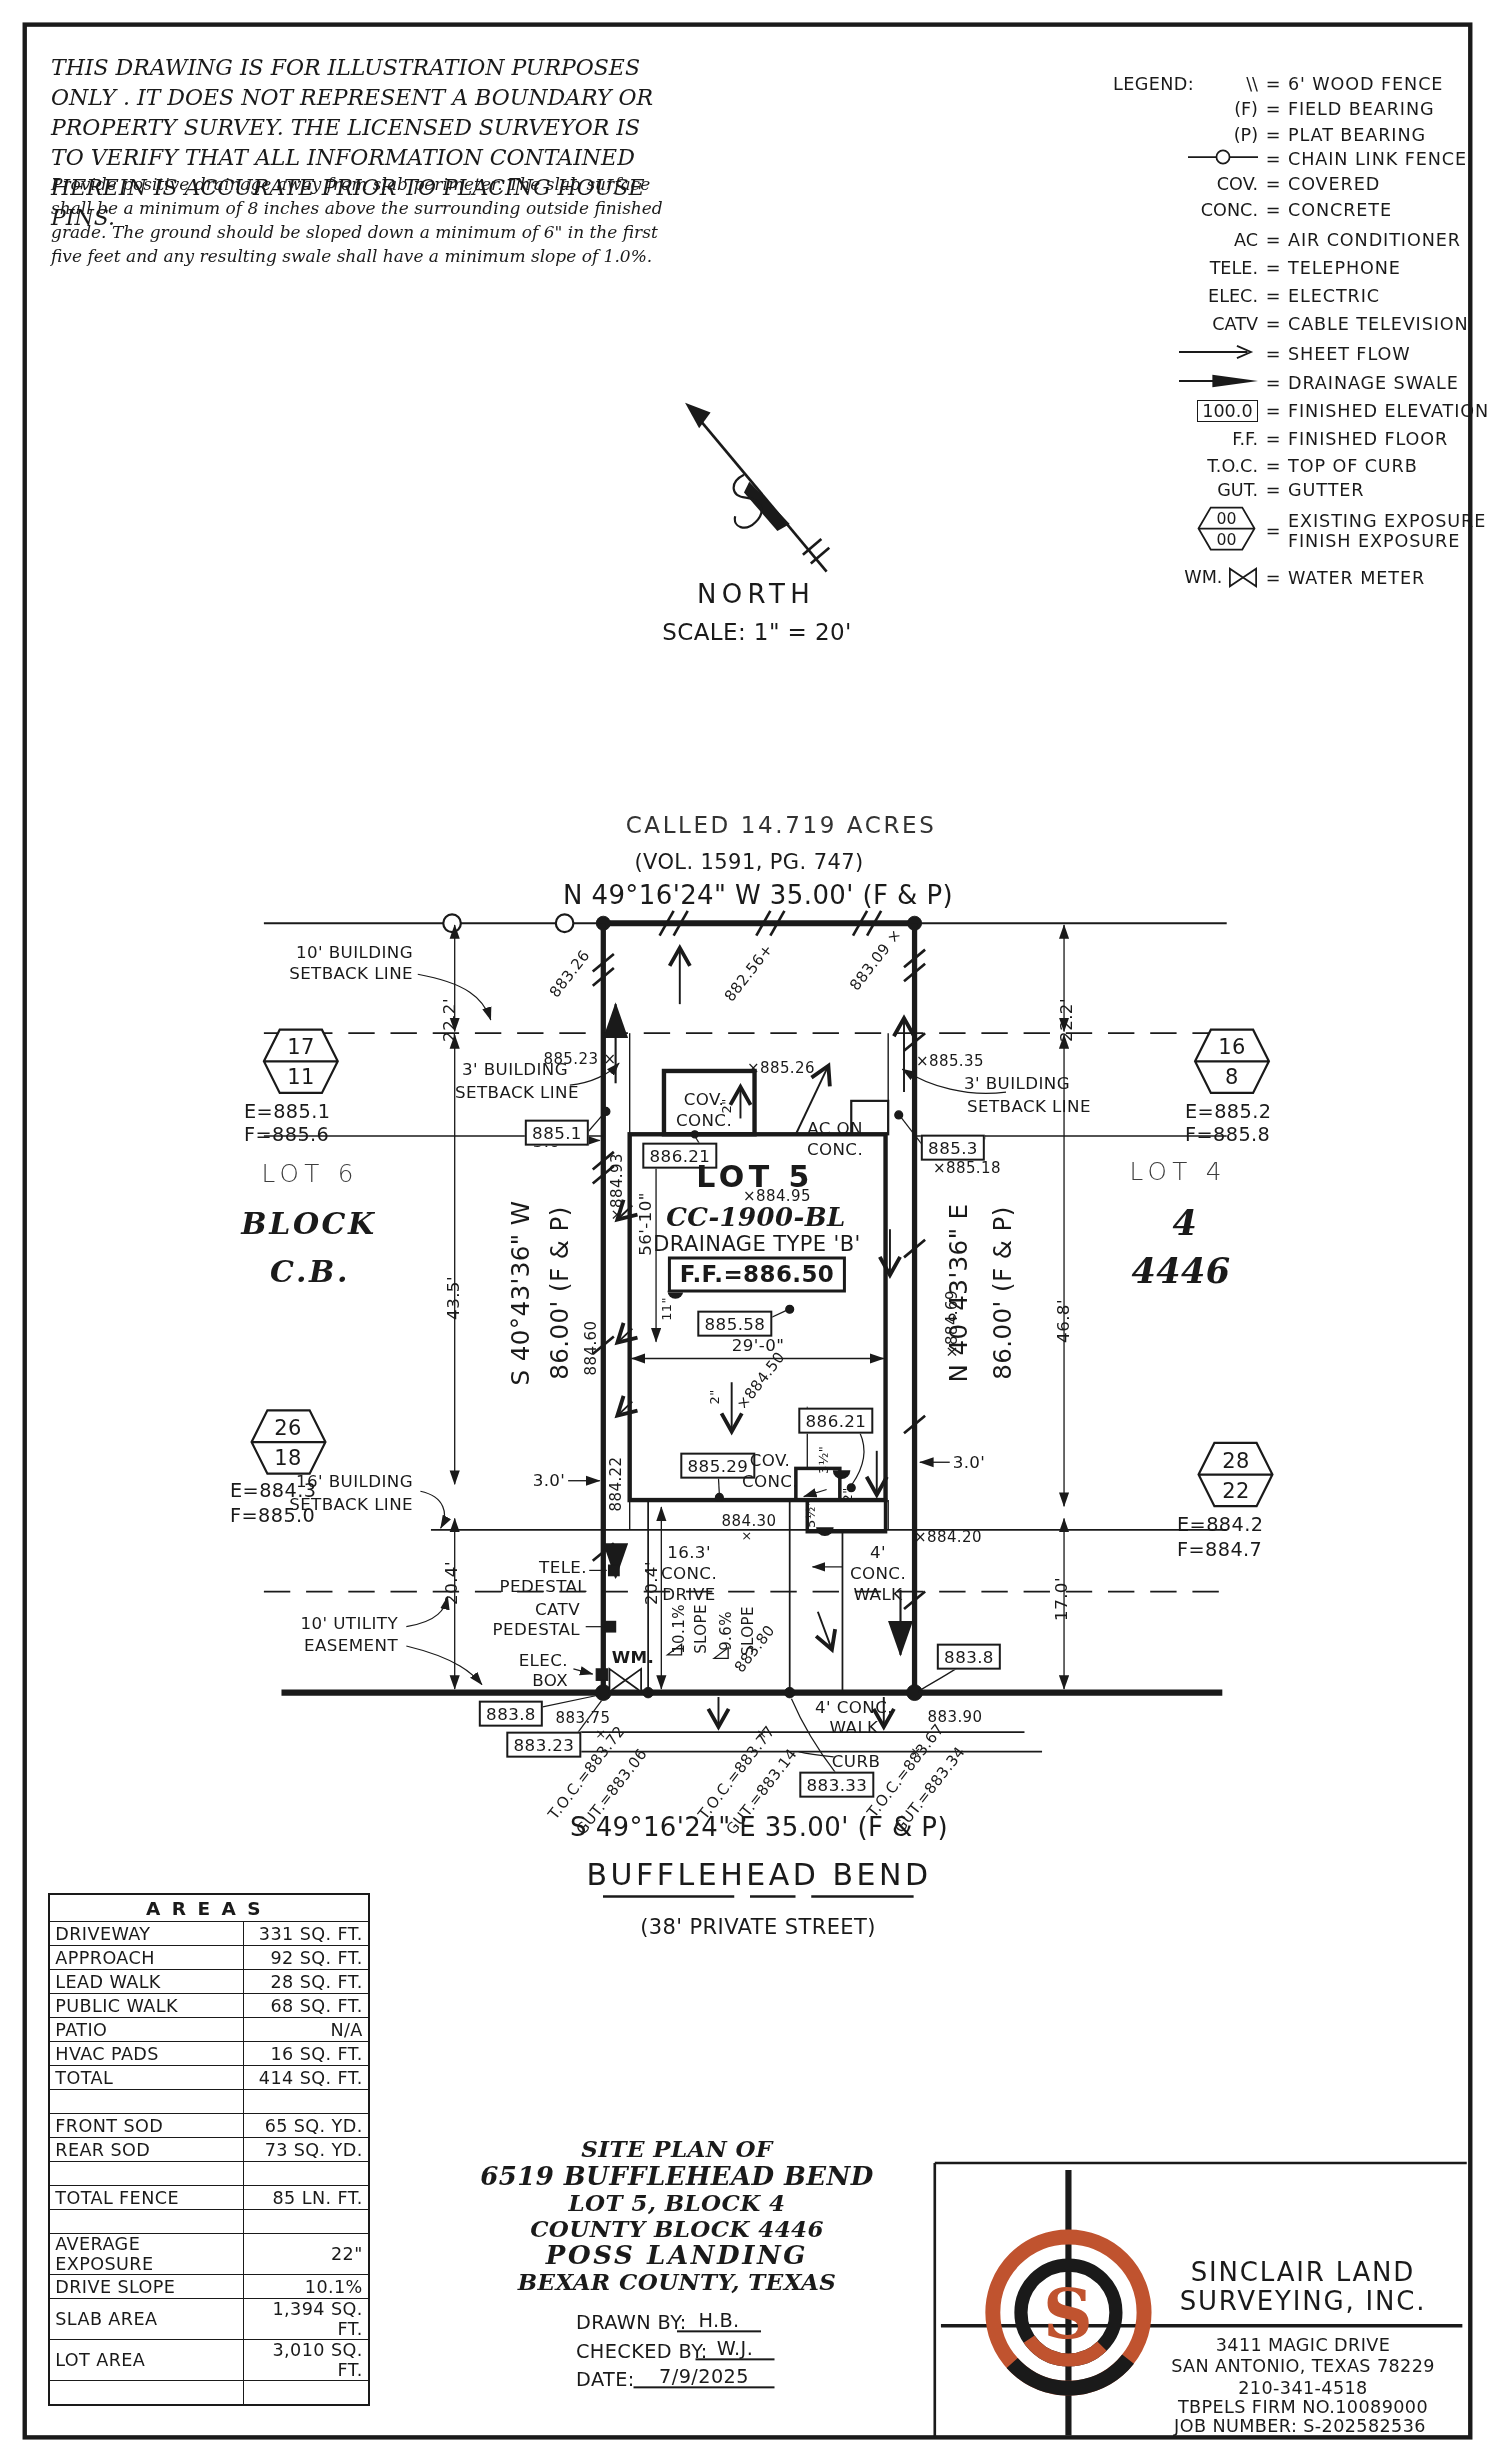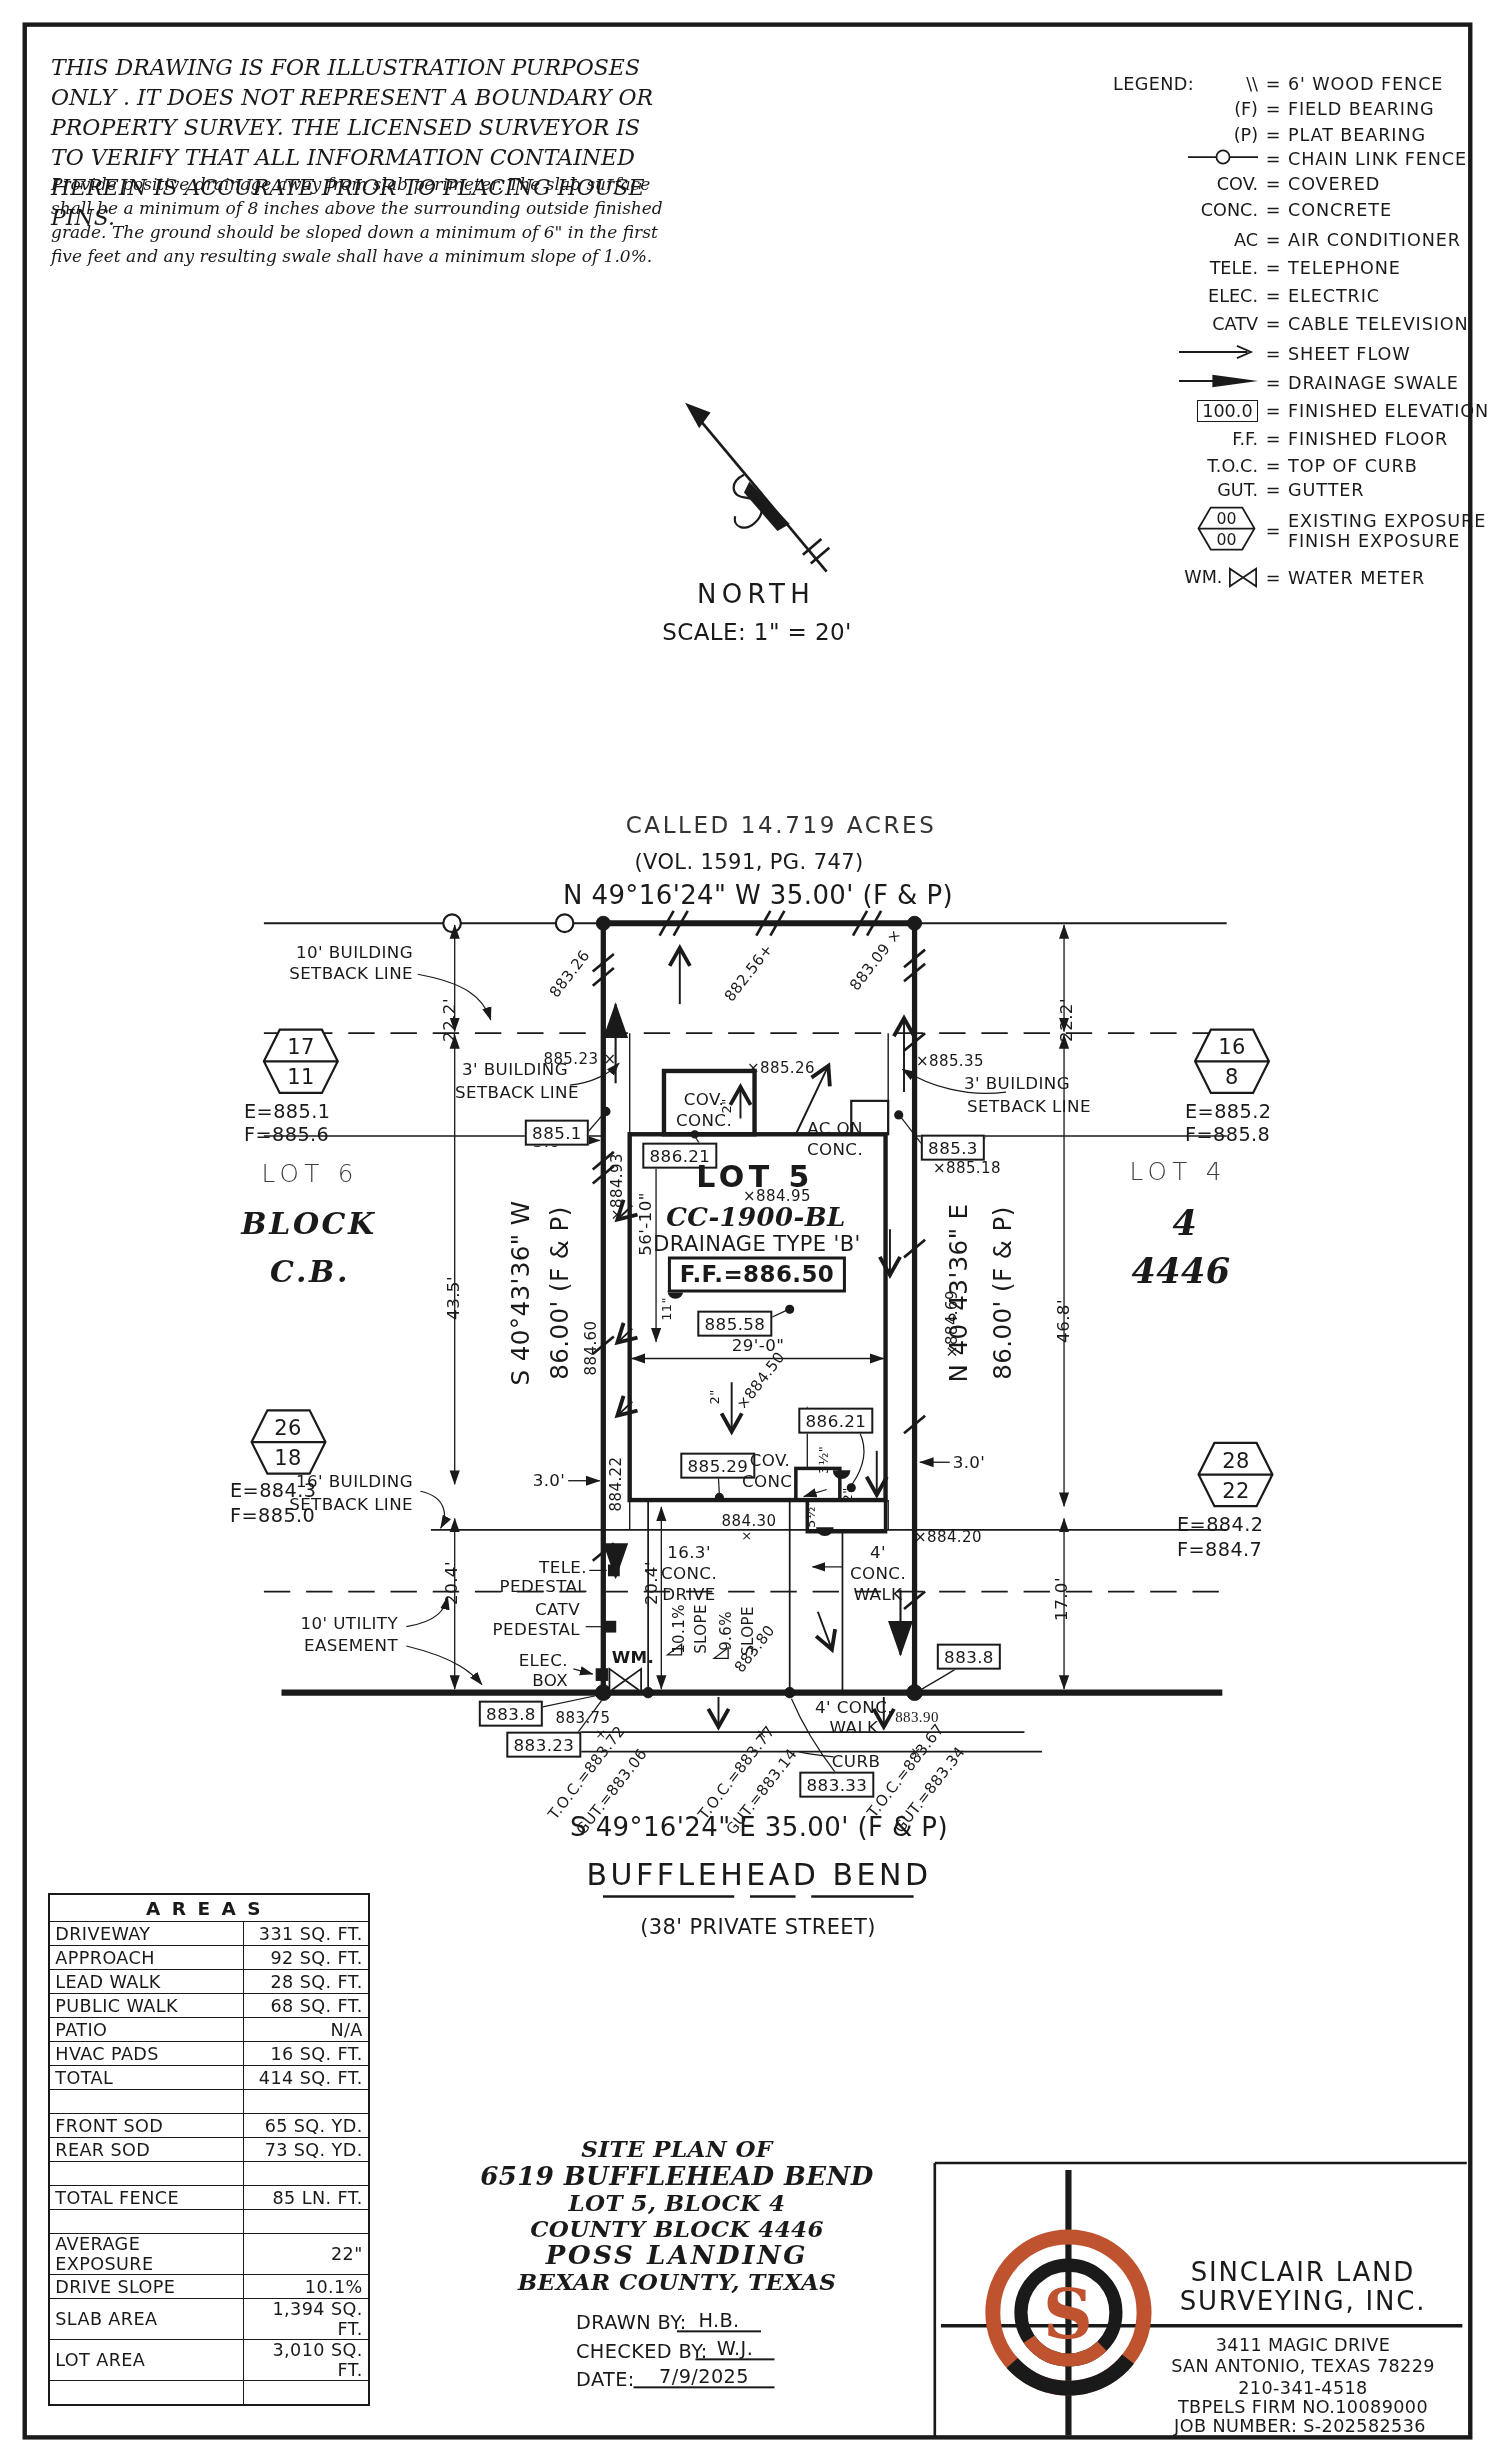--- a/index.html
+++ b/index.html
@@ -438,21 +438,21 @@
 <div class="t s17 vr" style="left:617px;top:1187px;">×884.93</div>
 <div class="t s17 vr" style="left:591px;top:1348px;">884.60</div>
 <div class="t s17 vr" style="left:616px;top:1484px;">884.22</div>
 <div class="t s17 vr" style="left:952px;top:1324px;">×884.69</div>
 <div class="t s17 d52" style="left:761px;top:1381px;">×884.50</div>
 <div class="t s17 c" style="left:749px;top:1521px;">884.30</div>
 <div class="t s15 c" style="left:747px;top:1535px;">×</div>
 <div class="t s17 c" style="left:948px;top:1537px;">×884.20</div>
 <div class="t s17 d52" style="left:755px;top:1649px;">883.80</div>
 <div class="t s17 c" style="left:583px;top:1718px;">883.75</div>
-<div class="t s17 c" style="left:917px;top:1717px;font-family:Liberation Serif, serif;">883.90</div>
+<div class="t s17 c" style="left:955px;top:1717px;">883.90</div>
 <div class="t s17 d52" style="left:587px;top:1773px;">T.O.C.=883.72</div>
 <div class="t s17 d52" style="left:612px;top:1792px;">GUT.=883.06</div>
 <div class="t s17 d52" style="left:737px;top:1773px;">T.O.C.=883.77</div>
 <div class="t s17 d52" style="left:762px;top:1792px;">GUT.=883.14</div>
 <div class="t s17 d52" style="left:906px;top:1771px;">T.O.C.=883.67</div>
 <div class="t s17 d52" style="left:930px;top:1790px;">GUT.=883.34</div>
 <div class="t s15 c" style="left:601px;top:1733px;">×</div>
 <div class="t s15 c" style="left:762px;top:1733px;">×</div>
 <div class="t s15 c" style="left:916px;top:1751px;">×</div>
 

